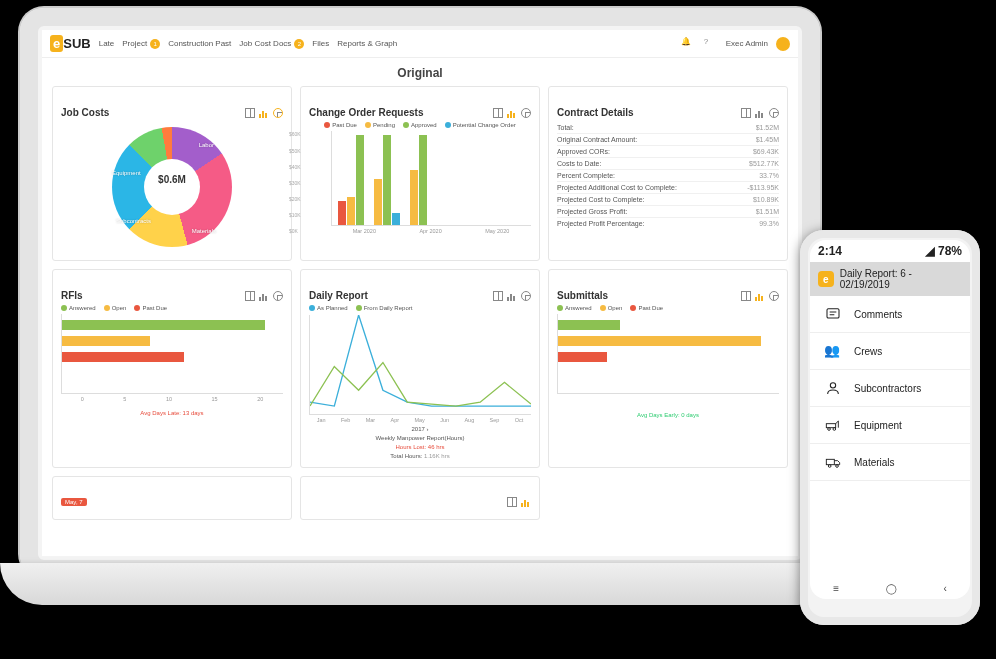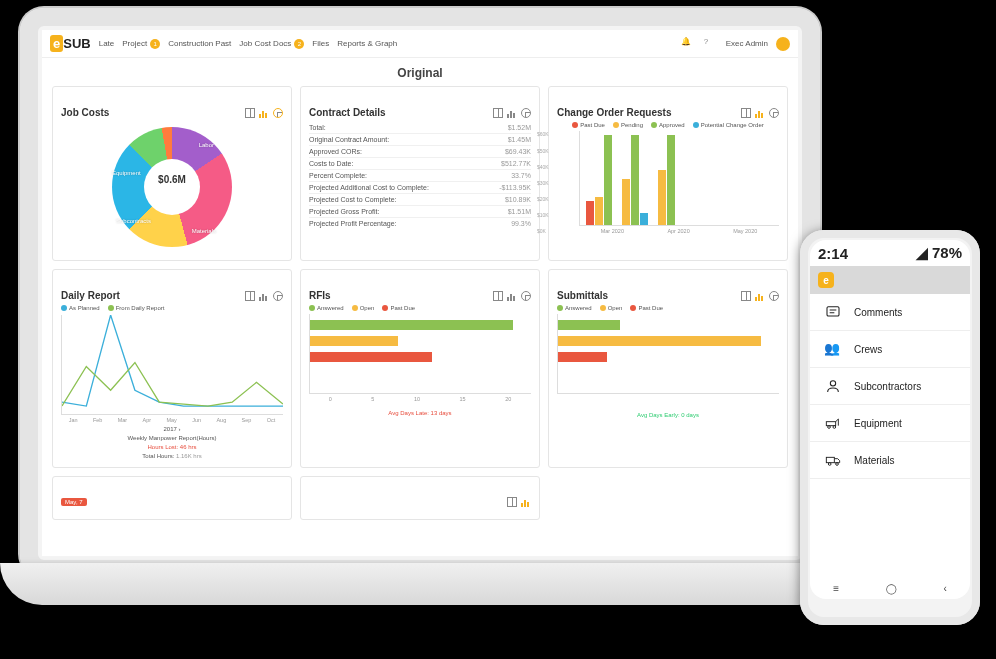--- a/index.html
+++ b/index.html
@@ -64,21 +64,21 @@
   .red{ color:#e74c3c;}
   .green{ color:#2ecc71;}
 
   
   .hbar-chart{ height:80px; border-left:1px solid #ddd; border-bottom:1px solid #ddd; position:relative; display:flex; flex-direction:column; gap:6px; padding:6px 0;}
   .hbar{ height:10px;}
 
   
   .phone{ position:absolute; right:16px; top:230px; width:180px; height:395px; background:#f3f3f3; border-radius:24px; box-shadow: inset 0 0 0 8px #e8e8e8, 0 2px 12px rgba(0,0,0,.5);}
   .phone-screen{ position:absolute; inset:10px 10px 26px 10px; background:#fff; border-radius:16px; overflow:hidden; font-size:10px; color:#222;}
-  .statusbar{ display:flex; justify-content:space-between; align-items:center; padding:4px 8px; font-size:15px; font-weight:600;}
+  .statusbar{ display:flex; justify-content:space-between; align-items:center; padding:4px 8px; font-size:12px; font-weight:600;}
   .ph-header{ display:flex; align-items:center; gap:6px; background:#d9d9d9; padding:6px 8px; font-size:10px;}
   .ph-logo{ width:16px; height:16px; background:#f6b21c; border-radius:4px; display:flex; align-items:center; justify-content:center; color:#fff; font-weight:900;}
   .ph-item{ display:flex; align-items:center; gap:12px; padding:10px 14px; border-bottom:1px solid #eee;}
   .ph-item svg, .ph-item .picon{ width:18px; height:16px; flex-shrink:0;}
   .weather{ padding:8px 14px 0; font-size:9px;}
   .weather .sub{ font-size:7.5px; color:#666; margin-top:2px;}
   .nav-buttons{ position:absolute; bottom:0; left:0; right:0; height:22px; display:flex; justify-content:space-around; align-items:center; color:#444;}
 </style>
 </head>
 <body>
@@ -129,71 +129,20 @@
           <div class="donut-center">$0.6M</div>
           <span class="slice-label" style="top:20px; right:28px">Labor</span>
           <span class="slice-label" style="bottom:18px; right:26px">Materials</span>
           <span class="slice-label" style="bottom:28px; left:14px">Subcontracts</span>
           <span class="slice-label" style="top:48px; left:10px">Equipment</span>
         </div>
       </div>
 
       <div class="card">
         <div class="card-head">
-          <span class="card-title">Contract Details</span>
-          <span class="card-icons">
-            <span class="icn icn-table"></span>
-            <span class="icn icn-bar">
-                <span style="height:4px"></span>
-                <span style="height:7px"></span>
-                <span style="height:5px"></span>
-              </span>
-            <span class="icn icn-pie"></span>
-          </span>
-        </div>
-        <div class="kv">
-            <span>Total:</span>
-            <span class="v">$1.52M</span>
-          </div>
-        <div class="kv">
-            <span>Original Contract Amount:</span>
-            <span class="v">$1.45M</span>
-          </div>
-        <div class="kv">
-            <span>Approved CORs:</span>
-            <span class="v">$69.43K</span>
-          </div>
-        <div class="kv">
-            <span>Costs to Date:</span>
-            <span class="v">$512.77K</span>
-          </div>
-        <div class="kv">
-            <span>Percent Complete:</span>
-            <span class="v">33.7%</span>
-          </div>
-        <div class="kv">
-            <span>Projected Additional Cost to Complete:</span>
-            <span class="v">-$113.95K</span>
-          </div>
-        <div class="kv">
-            <span>Projected Cost to Complete:</span>
-            <span class="v">$10.89K</span>
-          </div>
-        <div class="kv">
-            <span>Projected Gross Profit:</span>
-            <span class="v">$1.51M</span>
-          </div>
-        <div class="kv" style="border:none">
-            <span>Projected Profit Percentage:</span>
-            <span class="v">99.3%</span>
-          </div>
-      </div>
-
-      <div class="card">
-        <div class="card-head">
           <span class="card-title">Change Order Requests</span>
           <span class="card-icons">
             <span class="icn icn-table"></span>
             <span class="icn icn-bar oj">
                 <span style="height:4px"></span>
                 <span style="height:7px"></span>
                 <span style="height:5px"></span>
               </span>
             <span class="icn icn-pie"></span>
           </span>
@@ -233,20 +182,104 @@
           <div class="axis-x">
             <span>Mar 2020</span>
               <span>Apr 2020</span>
               <span>May 2020</span>
           </div>
         </div>
       </div>
 
       <div class="card">
         <div class="card-head">
+          <span class="card-title">Contract Details</span>
+          <span class="card-icons">
+            <span class="icn icn-table"></span>
+            <span class="icn icn-bar">
+                <span style="height:4px"></span>
+                <span style="height:7px"></span>
+                <span style="height:5px"></span>
+              </span>
+            <span class="icn icn-pie"></span>
+          </span>
+        </div>
+        <div class="kv">
+            <span>Total:</span>
+            <span class="v">$1.52M</span>
+          </div>
+        <div class="kv">
+            <span>Original Contract Amount:</span>
+            <span class="v">$1.45M</span>
+          </div>
+        <div class="kv">
+            <span>Approved CORs:</span>
+            <span class="v">$69.43K</span>
+          </div>
+        <div class="kv">
+            <span>Costs to Date:</span>
+            <span class="v">$512.77K</span>
+          </div>
+        <div class="kv">
+            <span>Percent Complete:</span>
+            <span class="v">33.7%</span>
+          </div>
+        <div class="kv">
+            <span>Projected Additional Cost to Complete:</span>
+            <span class="v">-$113.95K</span>
+          </div>
+        <div class="kv">
+            <span>Projected Cost to Complete:</span>
+            <span class="v">$10.89K</span>
+          </div>
+        <div class="kv">
+            <span>Projected Gross Profit:</span>
+            <span class="v">$1.51M</span>
+          </div>
+        <div class="kv" style="border:none">
+            <span>Projected Profit Percentage:</span>
+            <span class="v">99.3%</span>
+          </div>
+      </div>
+
+      <div class="card">
+        <div class="card-head">
+          <span class="card-title">RFIs</span>
+          <span class="card-icons">
+            <span class="icn icn-table"></span>
+            <span class="icn icn-bar">
+                <span style="height:4px"></span>
+                <span style="height:7px"></span>
+                <span style="height:5px"></span>
+              </span>
+            <span class="icn icn-pie"></span>
+          </span>
+        </div>
+        <div class="legend" style="justify-content:flex-start">
+          <span><i style="background:#8cc152"></i><span>Answered</span></span>
+          <span><i style="background:#f6bb42"></i><span>Open</span></span>
+          <span><i style="background:#e9573f"></i><span>Past Due</span></span>
+        </div>
+        <div class="hbar-chart">
+          <div class="hbar" style="width:92%;background:#8cc152"></div>
+          <div class="hbar" style="width:40%;background:#f6bb42"></div>
+          <div class="hbar" style="width:55%;background:#e9573f"></div>
+        </div>
+        <div class="axis-x">
+          <span>0</span>
+            <span>5</span>
+            <span>10</span>
+            <span>15</span>
+            <span>20</span>
+        </div>
+        <div class="subtext red" style="margin-top:8px">Avg Days Late: 13 days</div>
+      </div>
+
+      <div class="card">
+        <div class="card-head">
           <span class="card-title">Daily Report</span>
           <span class="card-icons">
             <span class="icn icn-table"></span>
             <span class="icn icn-bar">
                 <span style="height:4px"></span>
                 <span style="height:7px"></span>
                 <span style="height:5px"></span>
               </span>
             <span class="icn icn-pie"></span>
           </span>
@@ -273,53 +306,20 @@
             <span>Oct</span>
         </div>
         <div class="subtext"><span>2017</span> ›</div>
         <div class="subtext">Weekly Manpower Report(Hours)</div>
         <div class="subtext red">Hours Lost: 46 hrs</div>
         <div class="subtext"><span>Total Hours:</span> <span style="color:#999">1.16K hrs</span></div>
       </div>
 
       <div class="card">
         <div class="card-head">
-          <span class="card-title">RFIs</span>
-          <span class="card-icons">
-            <span class="icn icn-table"></span>
-            <span class="icn icn-bar">
-                <span style="height:4px"></span>
-                <span style="height:7px"></span>
-                <span style="height:5px"></span>
-              </span>
-            <span class="icn icn-pie"></span>
-          </span>
-        </div>
-        <div class="legend" style="justify-content:flex-start">
-          <span><i style="background:#8cc152"></i><span>Answered</span></span>
-          <span><i style="background:#f6bb42"></i><span>Open</span></span>
-          <span><i style="background:#e9573f"></i><span>Past Due</span></span>
-        </div>
-        <div class="hbar-chart">
-          <div class="hbar" style="width:92%;background:#8cc152"></div>
-          <div class="hbar" style="width:40%;background:#f6bb42"></div>
-          <div class="hbar" style="width:55%;background:#e9573f"></div>
-        </div>
-        <div class="axis-x">
-          <span>0</span>
-            <span>5</span>
-            <span>10</span>
-            <span>15</span>
-            <span>20</span>
-        </div>
-        <div class="subtext red" style="margin-top:8px">Avg Days Late: 13 days</div>
-      </div>
-
-      <div class="card">
-        <div class="card-head">
           <span class="card-title">Submittals</span>
           <span class="card-icons">
             <span class="icn icn-table"></span>
             <span class="icn icn-bar oj">
                 <span style="height:4px"></span>
                 <span style="height:7px"></span>
                 <span style="height:5px"></span>
               </span>
             <span class="icn icn-pie"></span>
           </span>
@@ -359,20 +359,21 @@
 <div class="laptop-base"></div>
 
 <div class="phone">
   <div class="phone-screen">
     <div class="statusbar">
       <span>2:14</span>
       <span>◢ <span>78%</span></span>
     </div>
     <div class="ph-header">
       <span class="ph-logo">e</span>
+      <span>Daily Report: 6 - 02/19/2019</span>
     </div>
     <div class="ph-item">
       <svg viewBox="0 0 24 24" fill="none" stroke="#222" stroke-width="1.6">
           <rect x="3" y="4" width="18" height="14" rx="2"></rect>
           <line x1="7" y1="9" x2="17" y2="9"></line>
           <line x1="7" y1="13" x2="14" y2="13"></line>
         </svg>
       <span>Comments</span>
     </div>
     <div class="ph-item">

